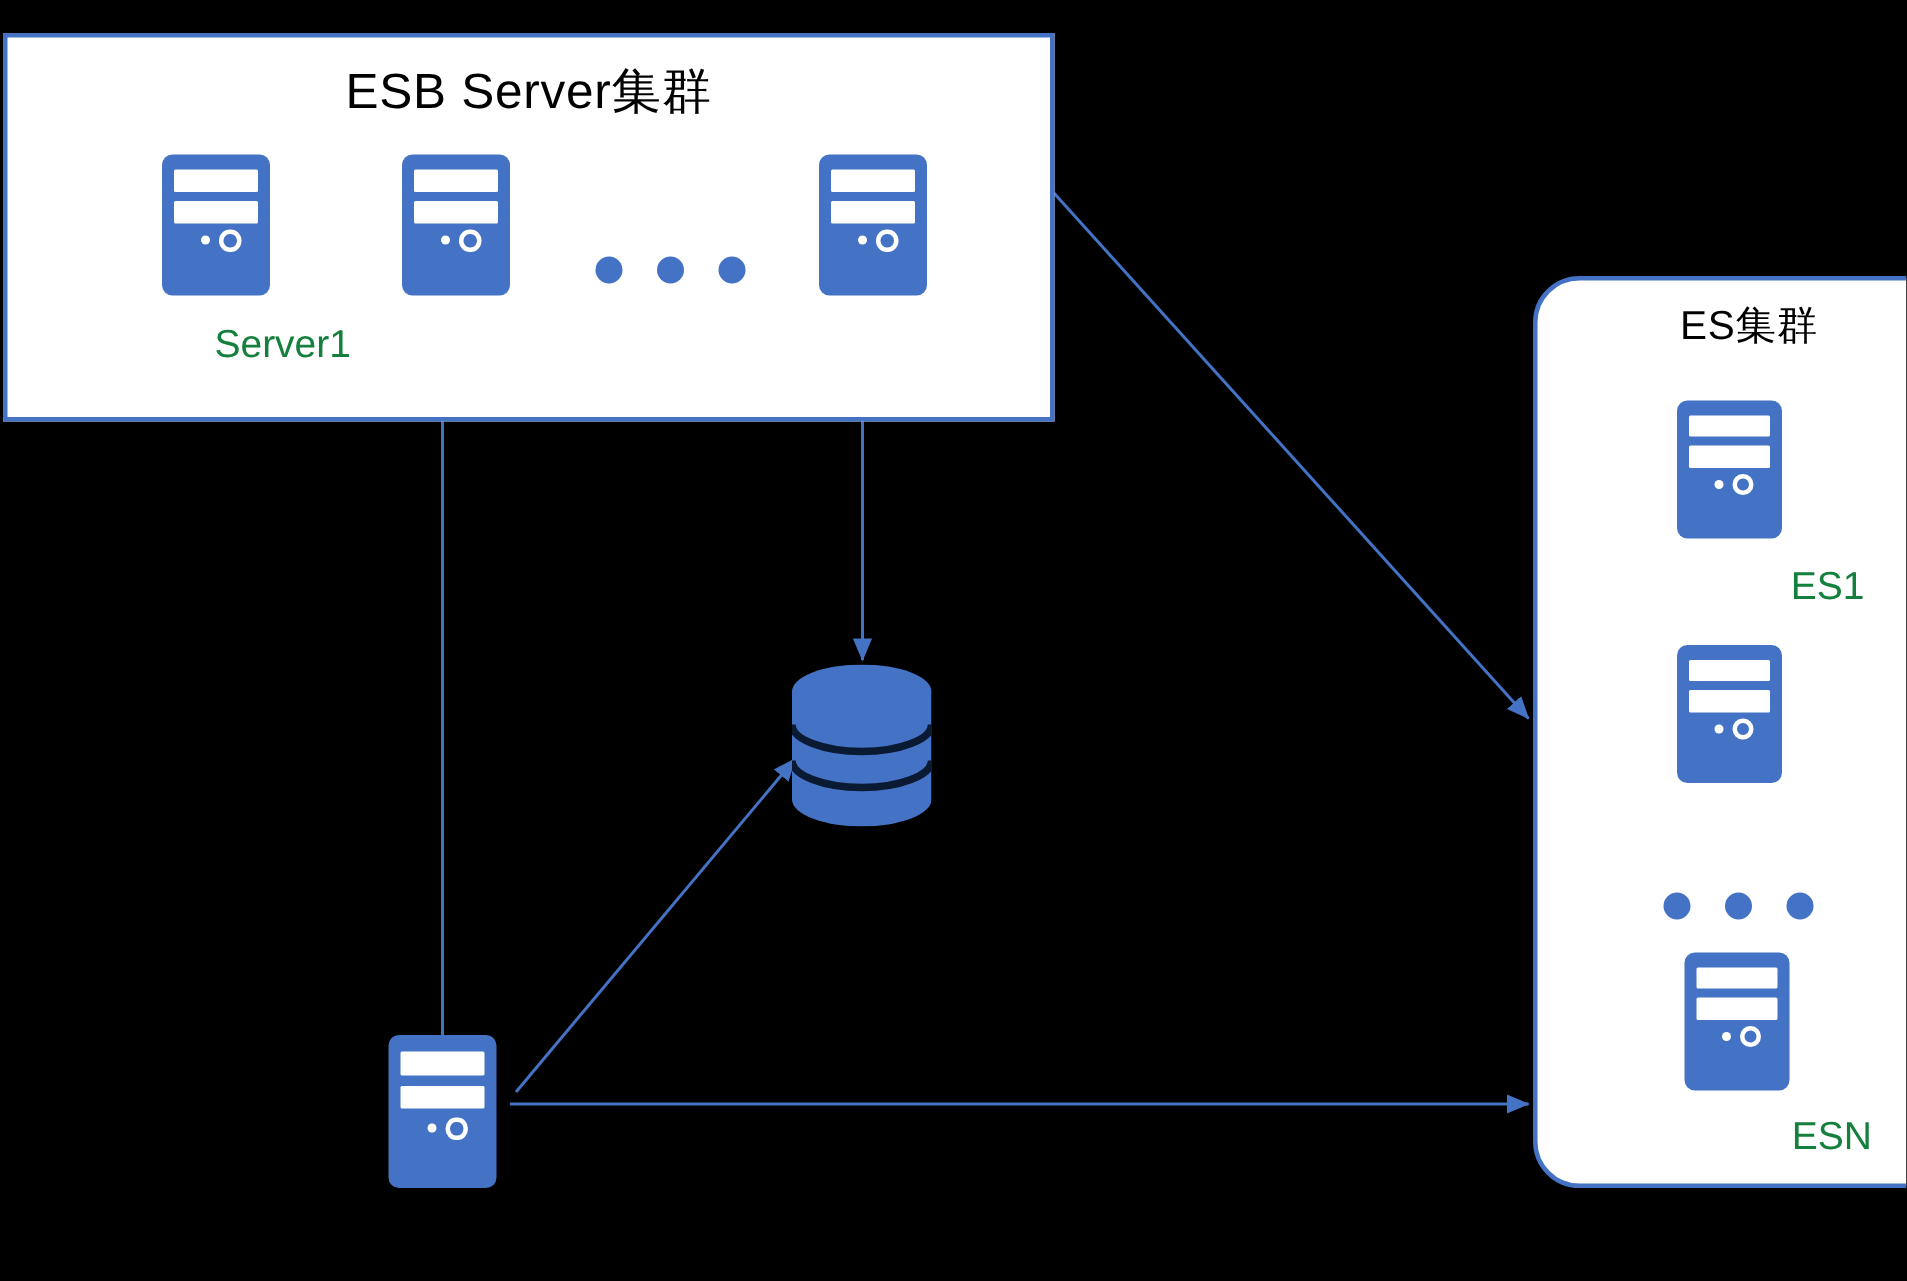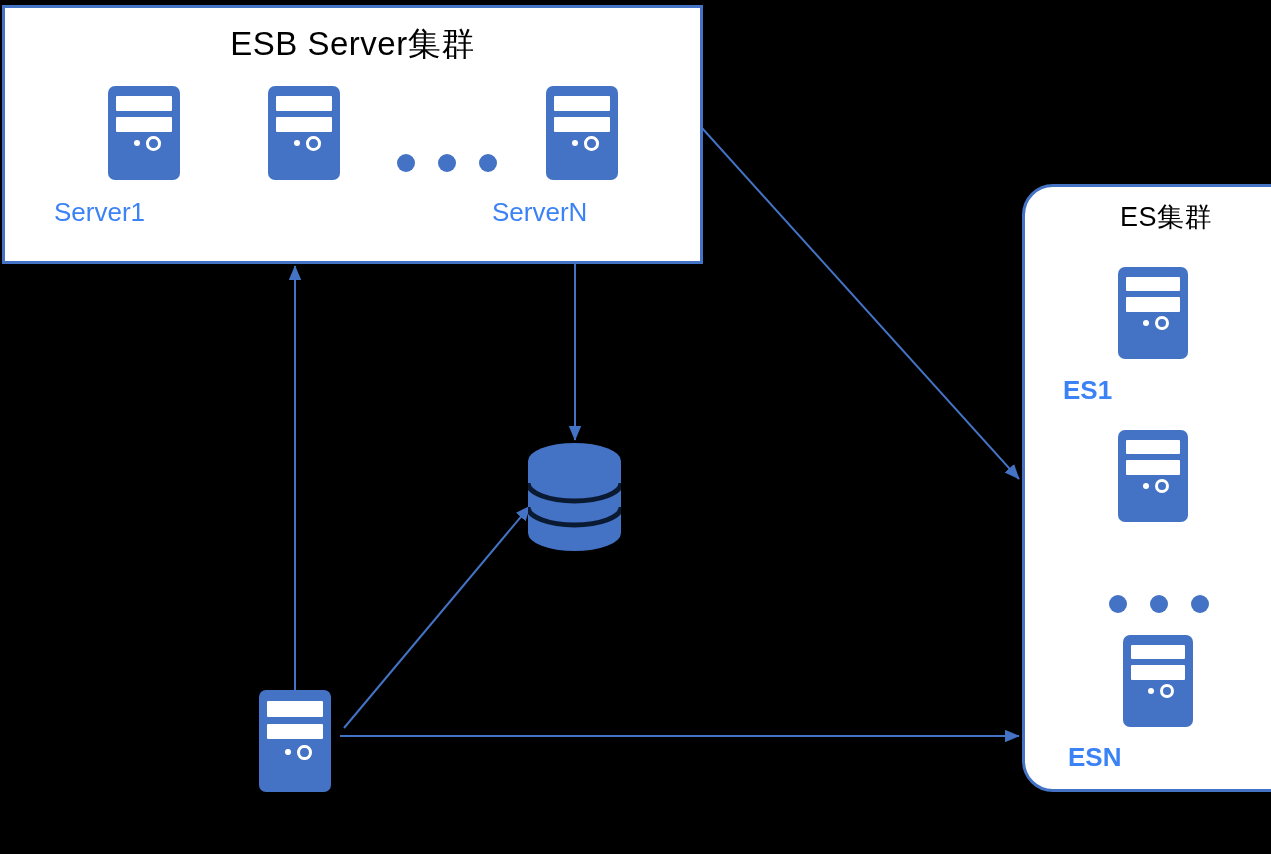--- a/index.html
+++ b/index.html
@@ -20,21 +20,21 @@
 
   
   .cluster-box {
     position: absolute;
     background: #ffffff;
     border: 3px solid #4472C4;
     box-sizing: border-box;
   }
   #esb-box {
     left: 2px;
-    top: 5px;
+    top: 22px;
     width: 701px;
     height: 259px;
   }
   #es-box {
     left: 1022px;
     top: 184px;
     width: 288px;
     height: 608px;
     border-radius: 31px;
   }
@@ -90,26 +90,26 @@
     border-radius: 50%;
     left: 53%;
     top: 53.5%;
     width: 20%;
     height: 15.5%;
     box-sizing: border-box;
   }
 
   .node-label {
     position: absolute;
-    text-align: left;
-    color: #3b82f6;
+    text-align: right;
+    color: #15803d;
     white-space: nowrap;
     font-size: 26px;
   }
-  .es-label { font-size: 26px; font-weight: bold; }
+  .es-label { font-size: 26px; }
 
   
   .dots-group {
     position: absolute;
     display: flex;
     align-items: center;
   }
   .dots-group .edot {
     width: 18px;
     height: 18px;
@@ -183,21 +183,20 @@
       <span class="edot"></span>
       <span class="edot"></span>
     </div>
 
     <div class="server-icon" style="left:541px; top:78px; width:72px; height:94px;">
       <div class="bar b1"></div>
       <div class="bar b2"></div>
       <div class="dot"></div>
       <div class="ring"></div>
     </div>
-    <div class="node-label" style="left:487px; top:189px; width:180px;">ServerN</div>
   </div>
 
   <div id="es-box" class="cluster-box">
     <div id="es-title" class="box-title">ES集群</div>
 
     <div class="server-icon" style="left:93px; top:80px; width:70px; height:92px;">
       <div class="bar b1"></div>
       <div class="bar b2"></div>
       <div class="dot"></div>
       <div class="ring"></div>

